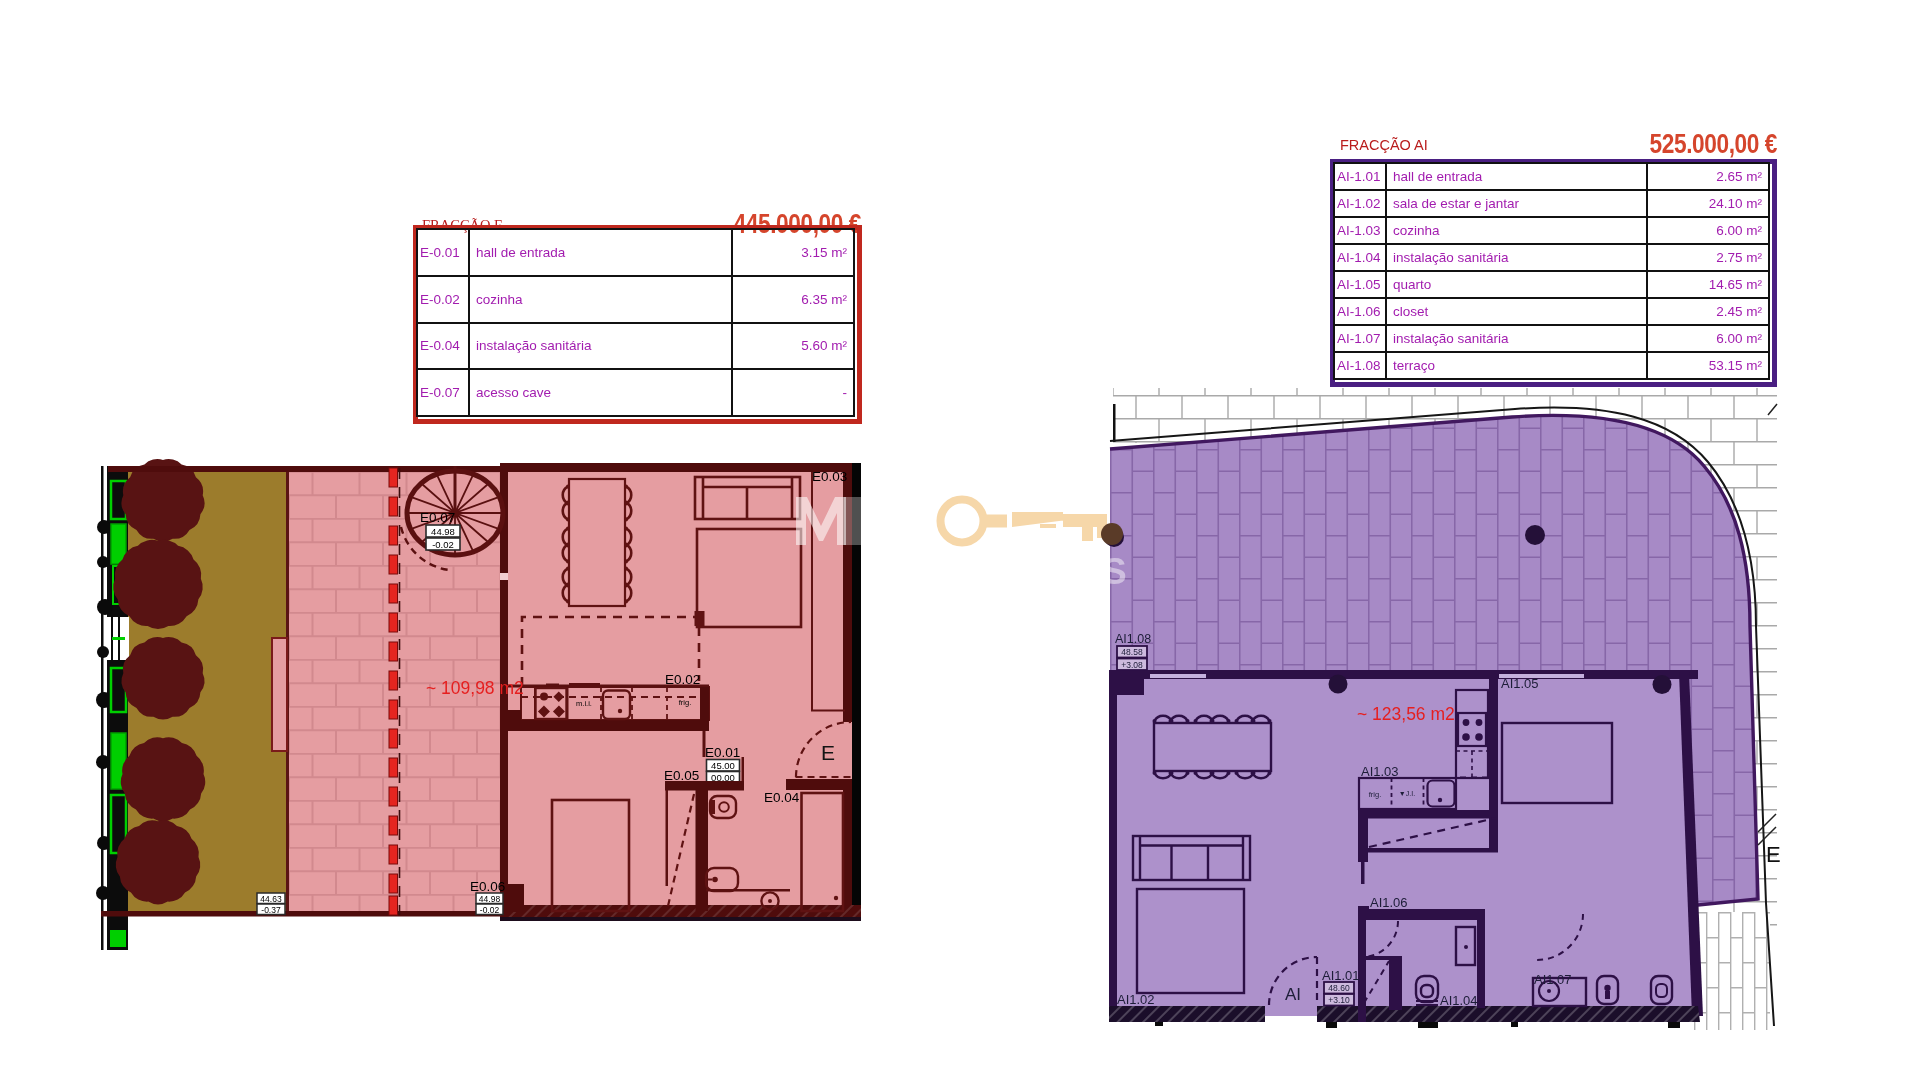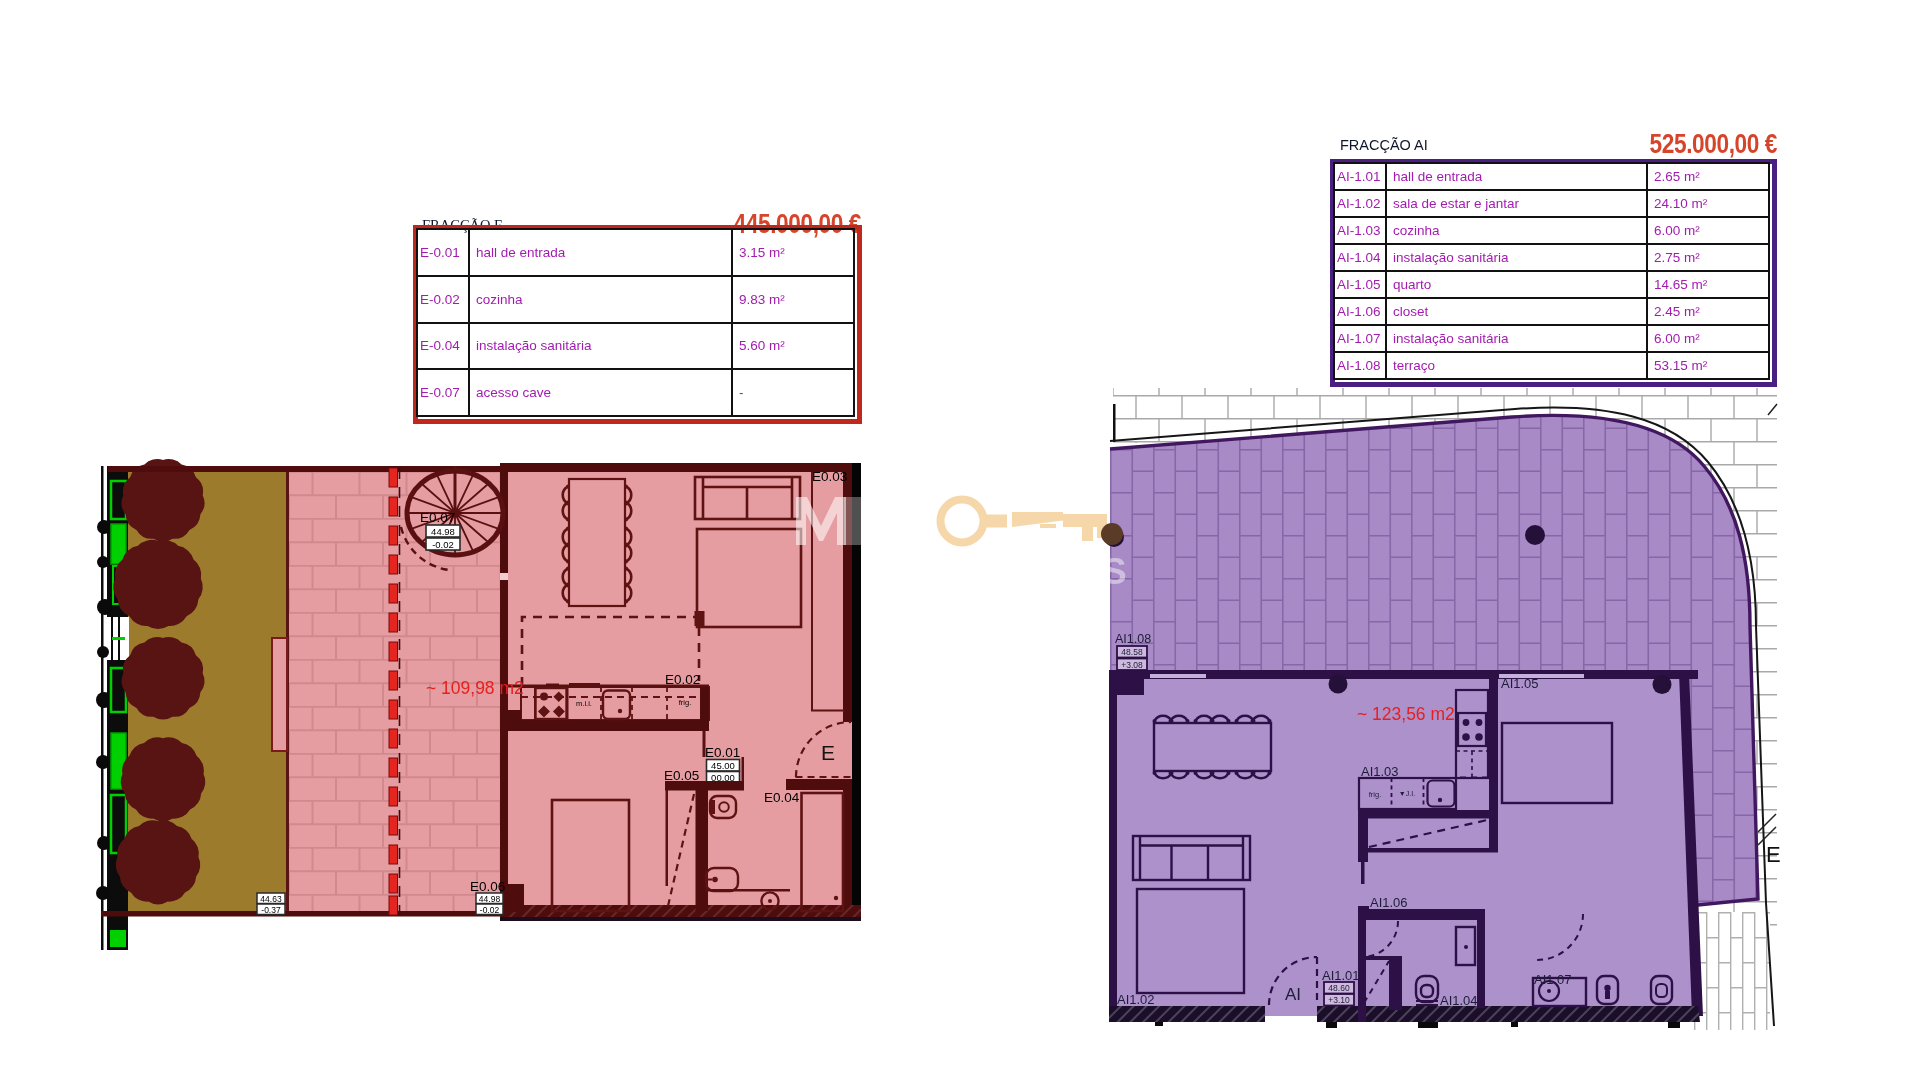--- a/index.html
+++ b/index.html
@@ -1,44 +1,44 @@
 <!DOCTYPE html>
 <html><head>
 <meta charset="utf-8">
 <style>
   html,body{margin:0;padding:0;width:1920px;height:1080px;background:#ffffff;
     font-family:"Liberation Sans",sans-serif;overflow:hidden;}
   .abs{position:absolute;}
-  .ttl{font-size:14.5px;color:#0f172a;}
+  .ttl{font-size:14.5px;color:#b91c1c;}
   .price{font-size:27px;font-weight:bold;color:#d5452c;transform:scaleX(.84);transform-origin:100% 0;letter-spacing:-.5px;}
   table.rt{border-collapse:collapse;table-layout:fixed;}
   table.rt td{border:2px solid #111;font-size:13.5px;color:#a21caf;padding:0 6px;
     white-space:nowrap;overflow:hidden;}
   td.c1{width:46px;padding:0 2px !important;}
-  td.c3{text-align:left;width:108px;}
+  td.c3{text-align:right;width:108px;}
 </style>
 </head>
 <body>
 
 <div class="abs ttl" style="left:422px;top:217px;font-family:Liberation Serif, serif;">FRACÇÃO E</div>
 
 <div class="abs price" style="left:661px;top:209px;width:200px;text-align:right;">445.000,00 €</div>
 
 <div class="abs" style="left:413px;top:225px;width:449px;height:199px;border:5px solid #c0281e;box-sizing:border-box;">
 <table class="rt" style="width:100%;height:100%;margin:-2px 0 0 -2px;">
 <tbody>
         <tr>
           <td class="c1">E-0.01</td>
           <td class="c2">hall de entrada</td>
           <td class="c3">3.15 m²</td>
         </tr>
 <tr>
           <td class="c1">E-0.02</td>
           <td class="c2">cozinha</td>
-          <td class="c3">9.83 m²</td>
+          <td class="c3">6.35 m²</td>
         </tr>
 <tr>
           <td class="c1">E-0.04</td>
           <td class="c2">instalação sanitária</td>
           <td class="c3">5.60 m²</td>
         </tr>
 <tr>
           <td class="c1">E-0.07</td>
           <td class="c2">acesso cave</td>
           <td class="c3">-</td>

